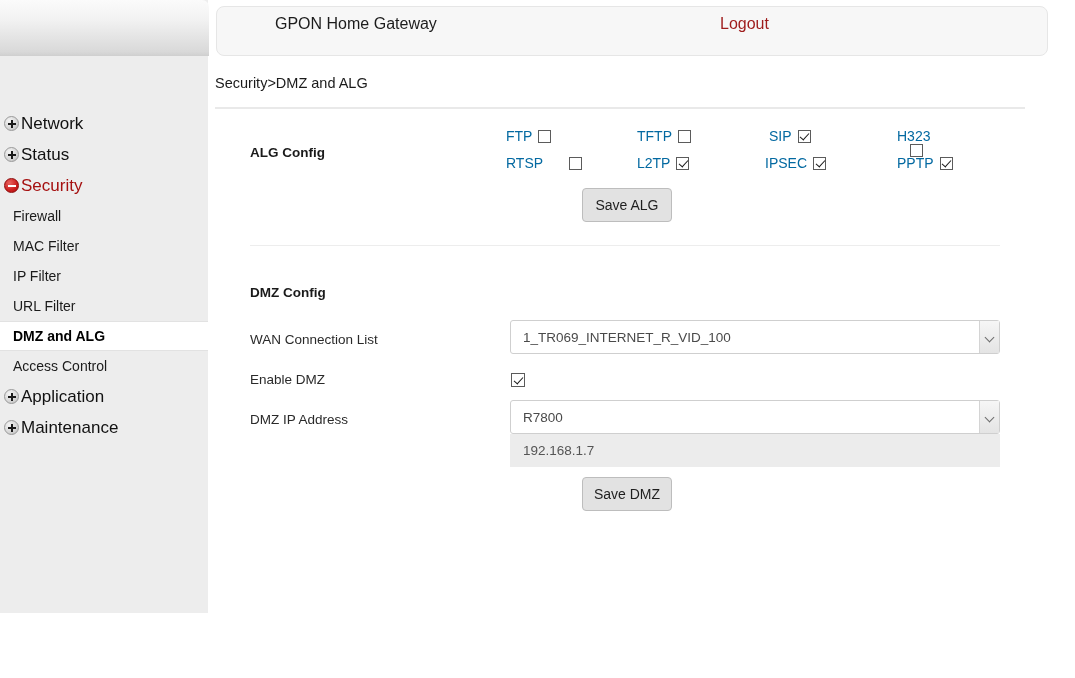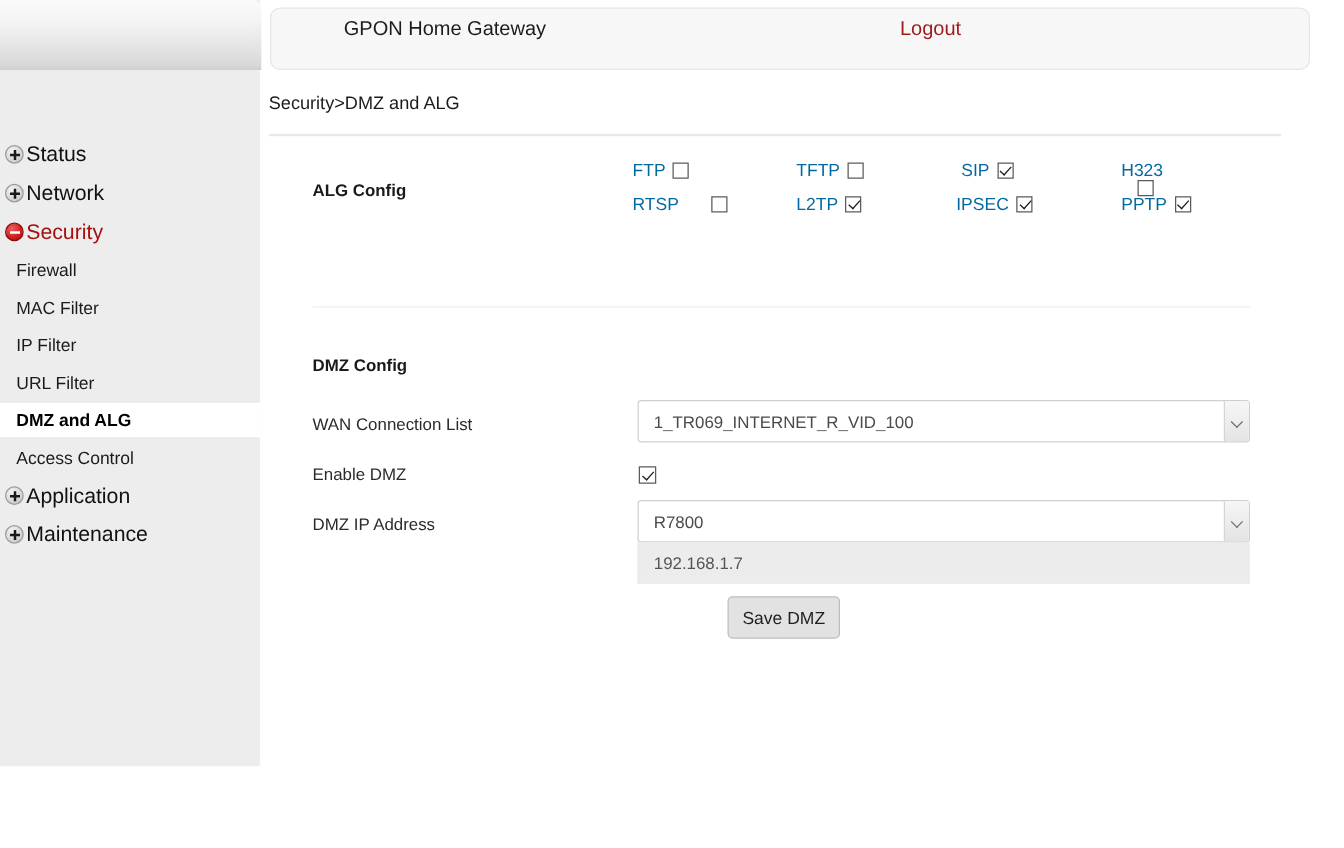--- a/index.html
+++ b/index.html
@@ -356,26 +356,26 @@
 
 <div id="page">
 
   <div id="sidebar">
     <div id="sidebar-logo"></div>
 
     <nav id="nav">
 
       <div class="nav-top">
         <span class="pm-icon plus"></span>
-        <span class="nav-top-label">Status</span>
+        <span class="nav-top-label">Network</span>
       </div>
 
       <div class="nav-top">
         <span class="pm-icon plus"></span>
-        <span class="nav-top-label">Network</span>
+        <span class="nav-top-label">Status</span>
       </div>
 
       <div class="nav-top active">
         <span class="pm-icon minus"></span>
         <span class="nav-top-label">Security</span>
       </div>
 
       <div class="nav-sub">
         <span>Firewall</span>
       </div>
@@ -446,20 +446,21 @@
     </div>
     <div class="cb-cell" style="left:556px; top:155px;">
       <span class="cb-label">IPSEC</span>
       <span class="cbox checked"></span>
     </div>
     <div class="cb-cell" style="left:688px; top:155px;">
       <span class="cb-label">PPTP</span>
       <span class="cbox checked"></span>
     </div>
 
+    <button class="btn" id="save-alg-btn">Save ALG</button>
 
     <div id="mid-rule"></div>
 
     <div id="dmz-label">DMZ Config</div>
 
     <div class="field-label" style="top:332px;">WAN Connection List</div>
     <div class="sel" id="wan-select">
       <span class="sel-text">1_TR069_INTERNET_R_VID_100</span>
       <span class="sel-arrow"></span>
     </div>

